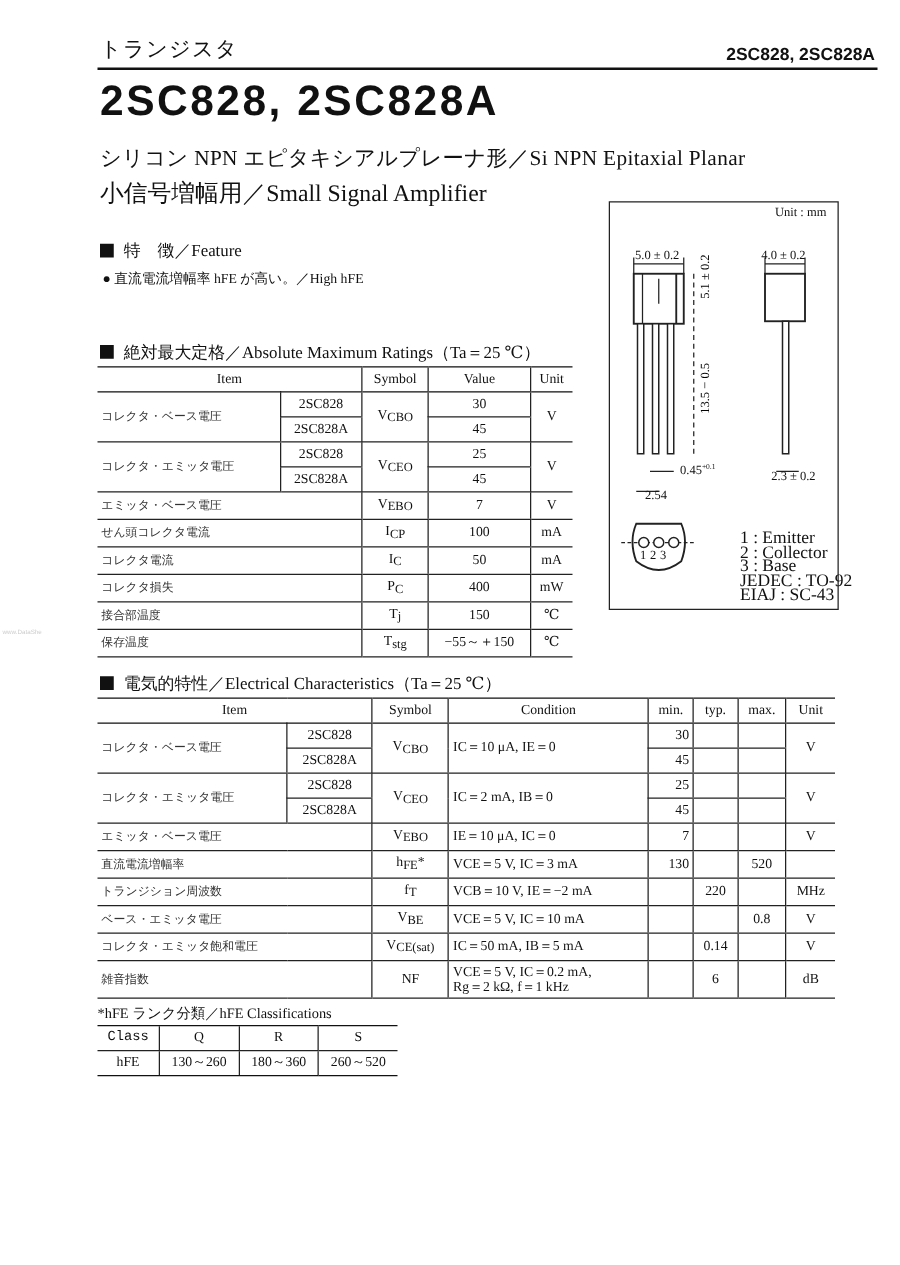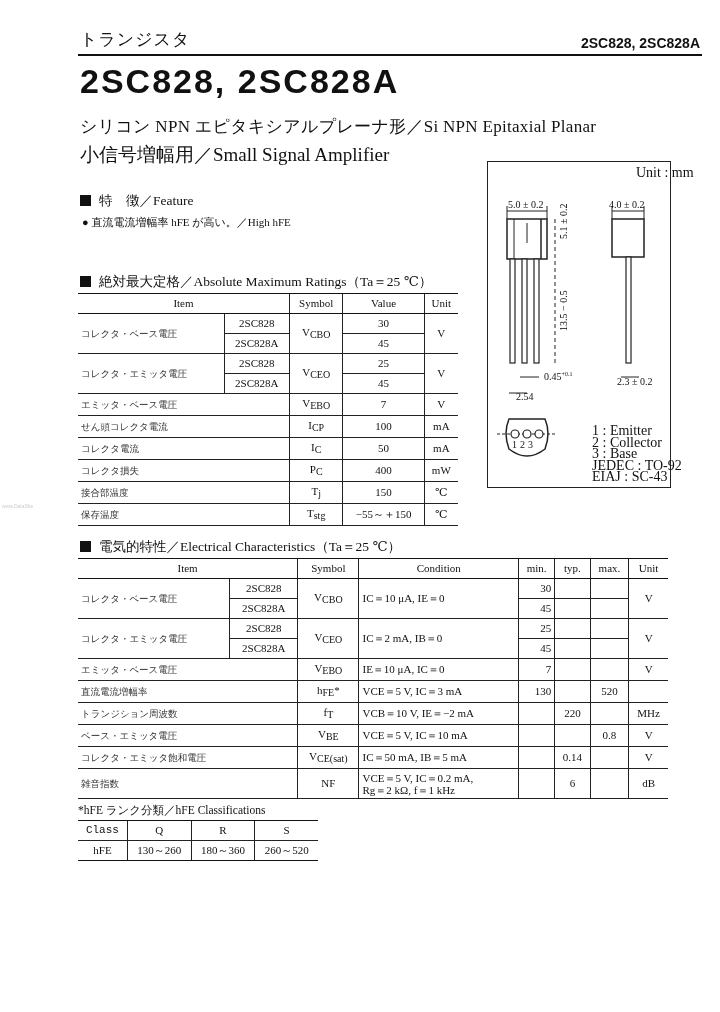--- a/index.html
+++ b/index.html
@@ -28,21 +28,21 @@
   .left { text-align: left; }
   .jp { font-family: "DejaVu Sans", sans-serif; font-size: 9.5px; color: #333; }
   sub { font-size: 10px; vertical-align: -2px; }
 
   #abs-table { left: 78px; top: 293px; width: 380px; }
   #elec-table { left: 78px; top: 558px; width: 590px; }
   #hfe-table { left: 78px; top: 820px; width: 240px; }
 
   
   .pkg-box { left: 487px; top: 161px; width: 184px; height: 327px; border: 1.5px solid #222; }
-  .unit-lbl { left: 620px; top: 165px; font-size: 14px; margin-left: 16px; }
+  .unit-lbl { left: 620px; top: 165px; font-size: 10px; }
   .dim { font-size: 10px; }
   .legend { left: 592px; top: 425px; font-size: 14px; line-height: 11.5px; }
   .watermark { left: 2px; top: 503px; font-family: "Liberation Sans", sans-serif; font-size: 5px; color: #ccc; }
 </style>
 </head>
 <body>
 
 <div class="abs hdr-left">トランジスタ</div>
 <div class="abs hdr-right">2SC828, 2SC828A</div>
 <div class="abs hdr-rule"></div>

